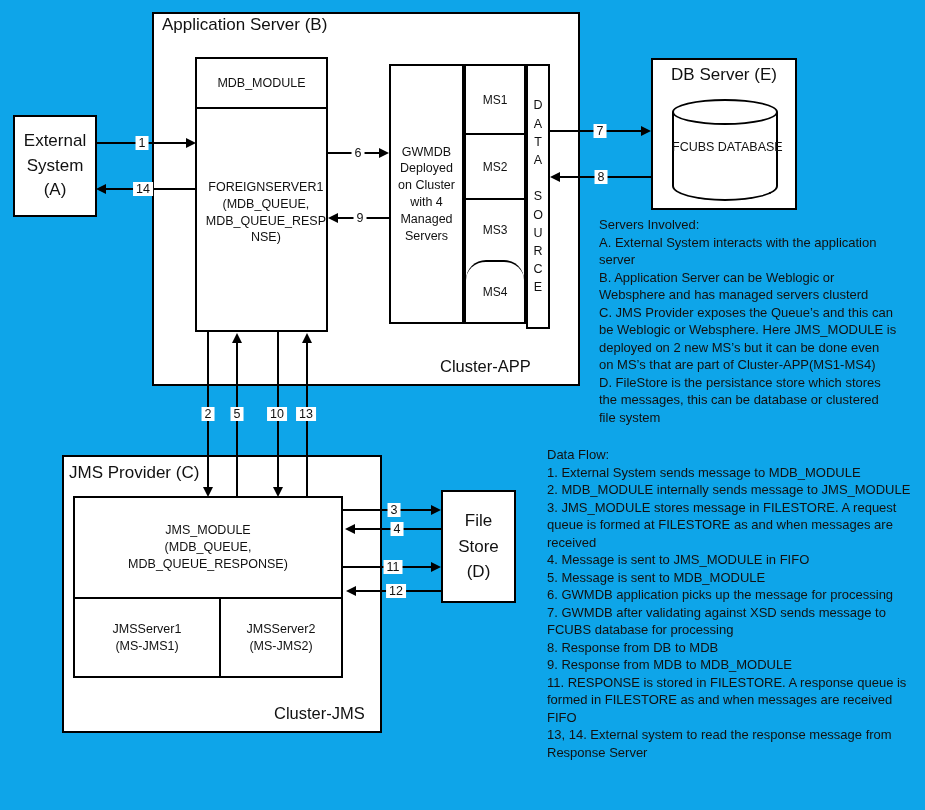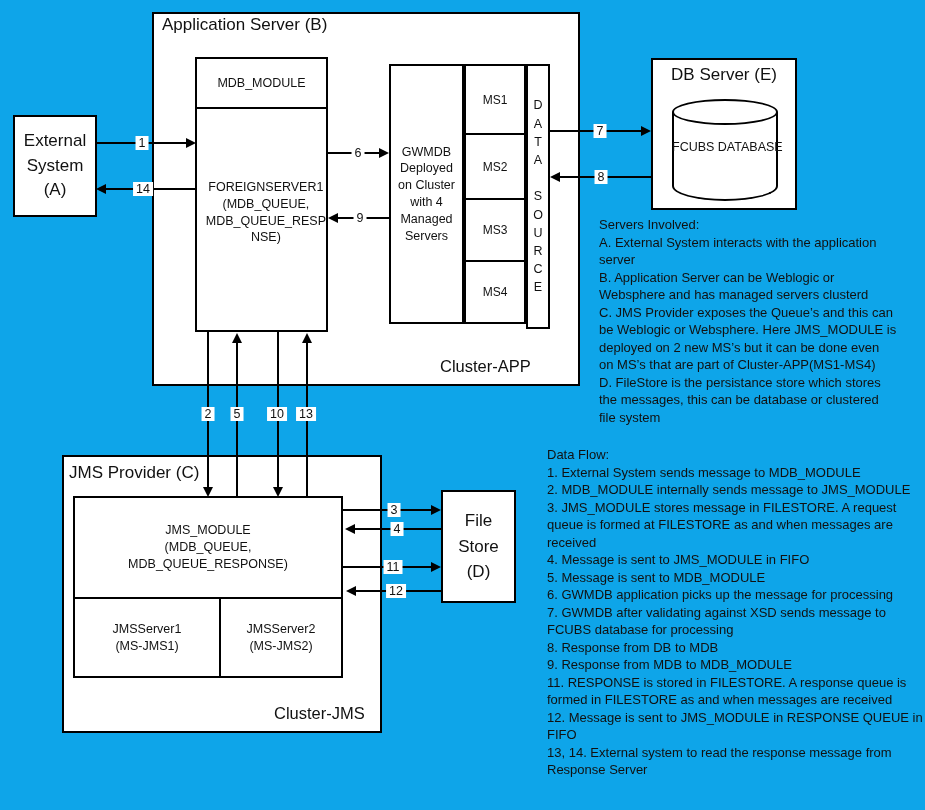--- a/index.html
+++ b/index.html
@@ -70,21 +70,21 @@
 Deployed
 on Cluster
 with 4
 Managed
 Servers</div>
   </div>
   <div class="box" style="left:464px;top:64px;width:62px;height:260px;display:flex;flex-direction:column;">
     <div class="ms-row" style="height:67px;">MS1</div>
     <div class="ms-row" style="height:65px;">MS2</div>
     <div class="ms-row" style="height:62px;">MS3</div>
-    <div class="ms-row" style="flex:1;">MS4</div>
+    <div class="ms-row" style="flex:1;border-radius:20px;">MS4</div>
   </div>
   <div class="box cc" style="left:526px;top:64px;width:24px;height:265px;font-size:12.5px;line-height:18.2px;">
     <div class="prelines">D
 A
 T
 A
 &nbsp;
 S
 O
 U
@@ -196,20 +196,19 @@
         <div class="nline">received</div>
         <div class="nline">4. Message is sent to JMS_MODULE in FIFO</div>
         <div class="nline">5. Message is sent to MDB_MODULE</div>
         <div class="nline">6. GWMDB application picks up the message for processing</div>
         <div class="nline">7. GWMDB after validating against XSD sends message to</div>
         <div class="nline">FCUBS database for processing</div>
         <div class="nline">8. Response from DB to MDB</div>
         <div class="nline">9. Response from MDB to MDB_MODULE</div>
         <div class="nline">11. RESPONSE is stored in FILESTORE. A response queue is</div>
         <div class="nline">formed in FILESTORE as and when messages are received</div>
-        <div class="nline">12. Message is sent to JMS_MODULE in RESPONSE QUEUE in</div>
         <div class="nline">FIFO</div>
         <div class="nline">13, 14. External system to read the response message from</div>
         <div class="nline">Response Server</div>
       </div>
   </div>
 
 </div>
 
 </body></html>

